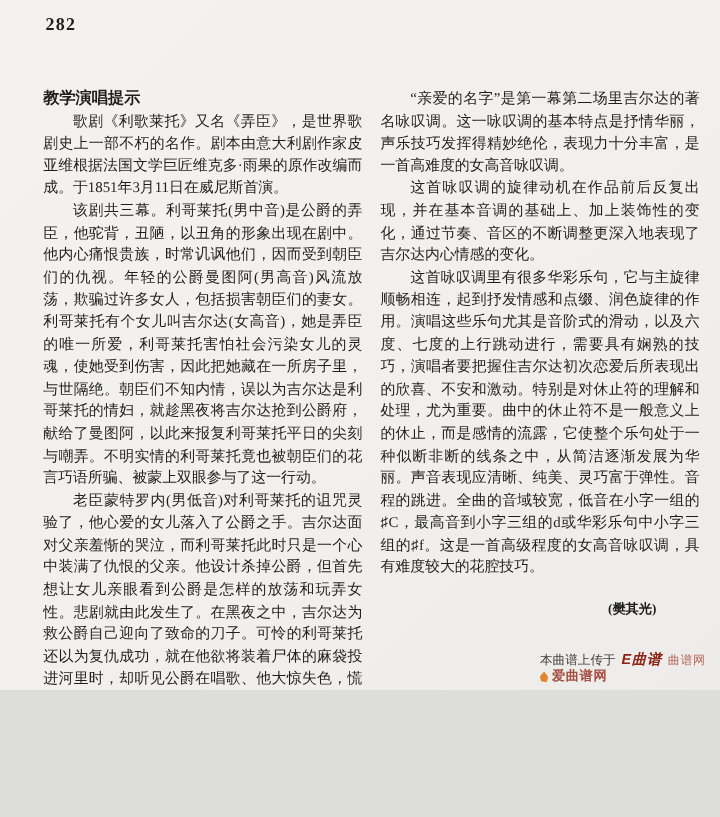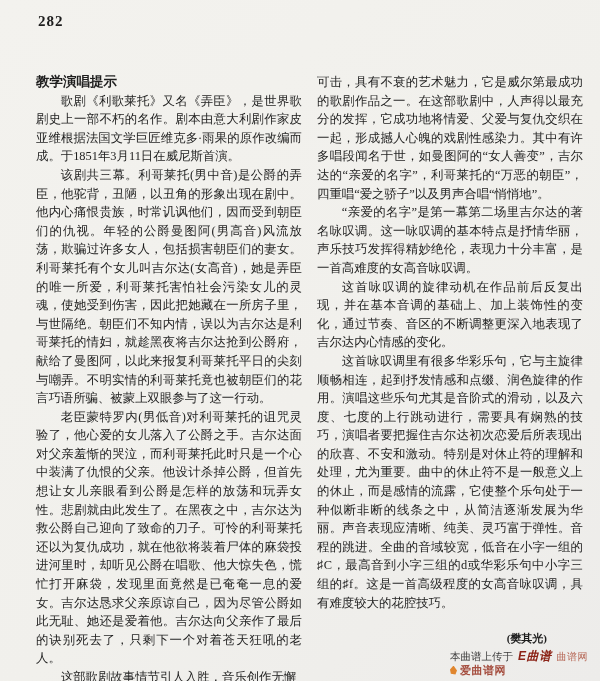--- a/index.html
+++ b/index.html
@@ -1,18 +1,18 @@
 <!DOCTYPE html>
 <html><head>
 <meta charset="utf-8">
 <style>
   html,body{margin:0;padding:0;background:#dddddb;}
   .page{
     position:relative;
-    width:600px;height:681px;
+    width:600px;height:575px;
     background:linear-gradient(135deg,#f3f2ee 0%,#f1f0ec 55%,#edecea 100%);
     font-family:"Liberation Serif","DejaVu Serif",serif;
     color:#1e1e1e;
     overflow:hidden;
     box-shadow:0 0 4px rgba(0,0,0,.25);
   }
   .page-number{
     position:absolute;top:13px;left:38px;
     font-size:15px;font-weight:bold;letter-spacing:1px;
   }
@@ -78,21 +78,20 @@
 
     <div class="col">
       <h2 class="heading">教学演唱提示</h2>
       <p>歌剧《利歌莱托》又名《弄臣》，是世界歌剧史上一部不朽的名作。剧本由意大利剧作家皮亚维根据法国文学巨匠维克多·雨果的原作改编而成。于1851年3月11日在威尼斯首演。</p>
       <p>该剧共三幕。利哥莱托(男中音)是公爵的弄臣，他驼背，丑陋，以丑角的形象出现在剧中。他内心痛恨贵族，时常讥讽他们，因而受到朝臣们的仇视。年轻的公爵曼图阿(男高音)风流放荡，欺骗过许多女人，包括损害朝臣们的妻女。利哥莱托有个女儿叫吉尔达(女高音)，她是弄臣的唯一所爱，利哥莱托害怕社会污染女儿的灵魂，使她受到伤害，因此把她藏在一所房子里，与世隔绝。朝臣们不知内情，误以为吉尔达是利哥莱托的情妇，就趁黑夜将吉尔达抢到公爵府，献给了曼图阿，以此来报复利哥莱托平日的尖刻与嘲弄。不明实情的利哥莱托竟也被朝臣们的花言巧语所骗、被蒙上双眼参与了这一行动。</p>
       <p>老臣蒙特罗内(男低音)对利哥莱托的诅咒灵验了，他心爱的女儿落入了公爵之手。吉尔达面对父亲羞惭的哭泣，而利哥莱托此时只是一个心中装满了仇恨的父亲。他设计杀掉公爵，但首先想让女儿亲眼看到公爵是怎样的放荡和玩弄女性。悲剧就由此发生了。在黑夜之中，吉尔达为救公爵自己迎向了致命的刀子。可怜的利哥莱托还以为复仇成功，就在他欲将装着尸体的麻袋投进河里时，却听见公爵在唱歌、他大惊失色，慌忙打开麻袋，发现里面竟然是已奄奄一息的爱女。吉尔达恳求父亲原谅自己，因为尽管公爵如此无耻、她还是爱着他。吉尔达向父亲作了最后的诀别死去了，只剩下一个对着苍天狂吼的老人。</p>
       <p>这部歌剧故事情节引人入胜，音乐创作无懈</p>
     </div>
 
     <div class="col">
-      <p class="cont">可击，具有不衰的艺术魅力，它是威尔第最成功的歌剧作品之一。在这部歌剧中，人声得以最充分的发挥，它成功地将情爱、父爱与复仇交织在一起，形成撼人心魄的戏剧性感染力。其中有许多唱段闻名于世，如曼图阿的“女人善变”，吉尔达的“亲爱的名字”，利哥莱托的“万恶的朝臣”，四重唱“爱之骄子”以及男声合唱“悄悄地”。</p>
       <p>“亲爱的名字”是第一幕第二场里吉尔达的著名咏叹调。这一咏叹调的基本特点是抒情华丽，声乐技巧发挥得精妙绝伦，表现力十分丰富，是一首高难度的女高音咏叹调。</p>
       <p>这首咏叹调的旋律动机在作品前后反复出现，并在基本音调的基础上、加上装饰性的变化，通过节奏、音区的不断调整更深入地表现了吉尔达内心情感的变化。</p>
       <p>这首咏叹调里有很多华彩乐句，它与主旋律顺畅相连，起到抒发情感和点缀、润色旋律的作用。演唱这些乐句尤其是音阶式的滑动，以及六度、七度的上行跳动进行，需要具有娴熟的技巧，演唱者要把握住吉尔达初次恋爱后所表现出的欣喜、不安和激动。特别是对休止符的理解和处理，尤为重要。曲中的休止符不是一般意义上的休止，而是感情的流露，它使整个乐句处于一种似断非断的线条之中，从简洁逐渐发展为华丽。声音表现应清晰、纯美、灵巧富于弹性。音程的跳进。全曲的音域较宽，低音在小字一组的♯C，最高音到小字三组的d或华彩乐句中小字三组的♯f。这是一首高级程度的女高音咏叹调，具有难度较大的花腔技巧。</p>
       <div class="author">(樊其光)</div>
     </div>
 
   </div>
 
   <div class="watermark">
     <div class="wm-line1">

